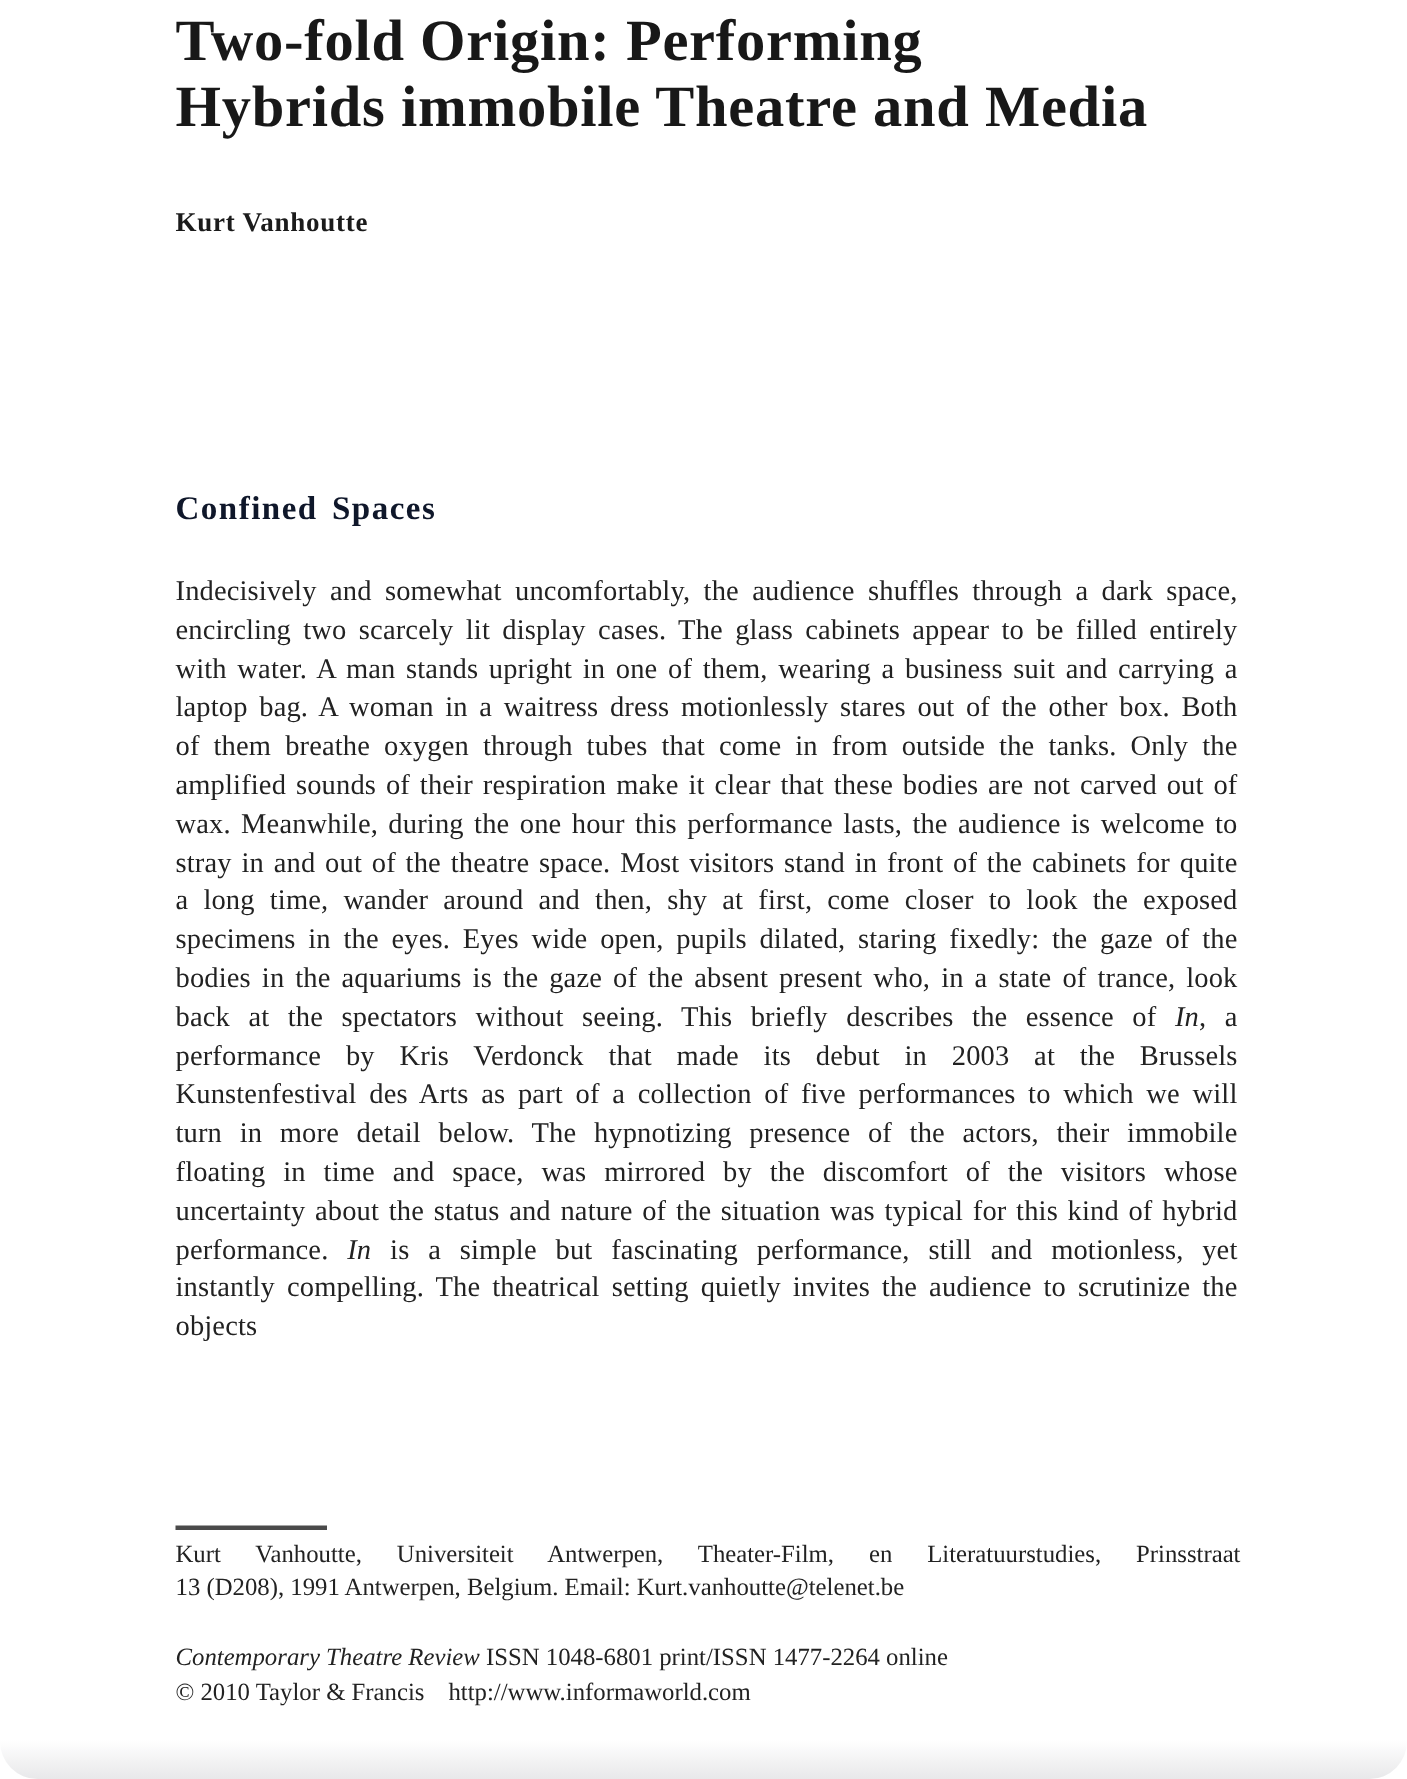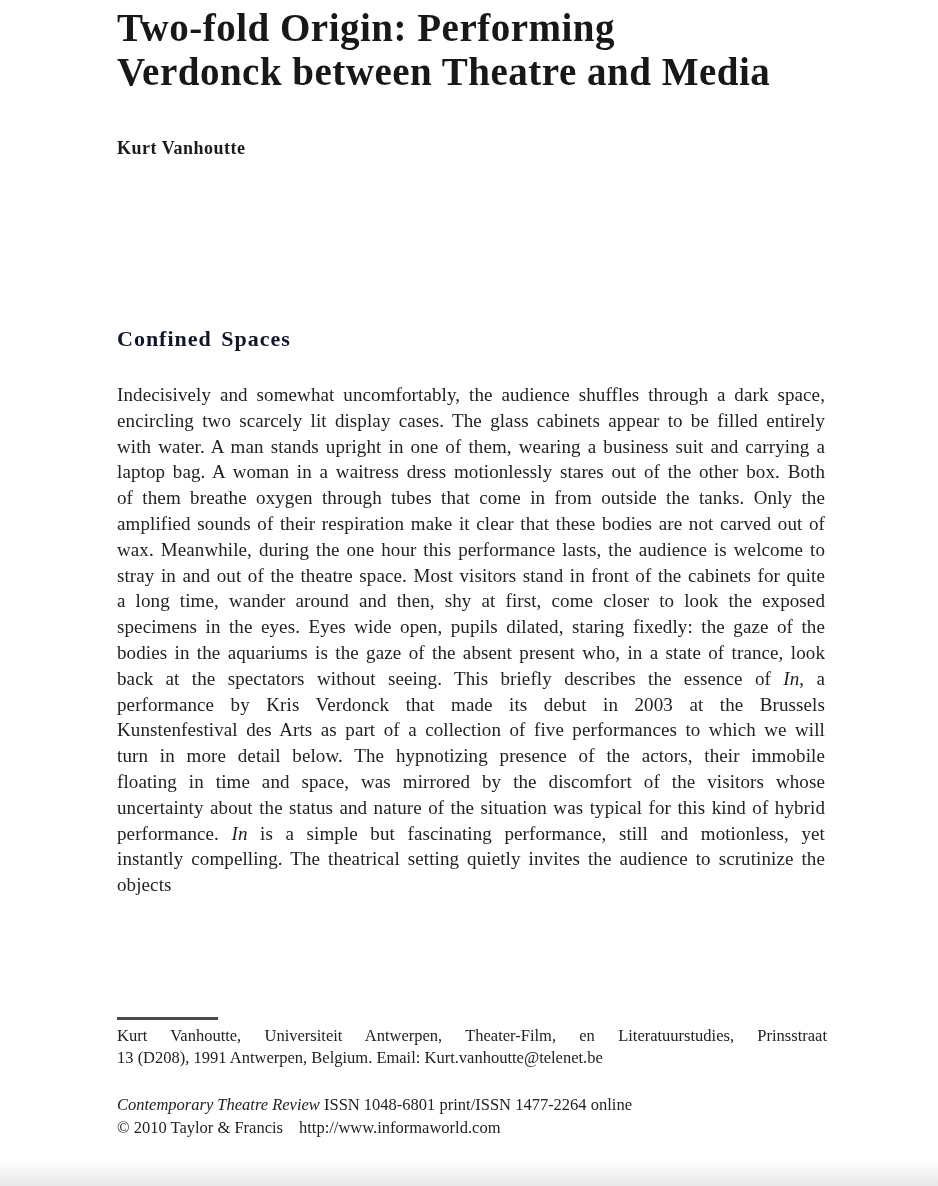--- a/index.html
+++ b/index.html
@@ -8,20 +8,21 @@
     background: #ffffff;
   }
   .page {
     position: relative;
     width: 938px;
     height: 1186px;
     background: #ffffff;
     overflow: hidden;
     font-family: "Liberation Serif", "DejaVu Serif", serif;
     color: #1e1e1e;
+    border-radius: 25px;
   }
   .title {
     position: absolute;
     left: 117px;
     top: 6px;
     margin: 0;
     font-size: 39px;
     font-weight: bold;
     line-height: 44px;
     letter-spacing: 0.5px;
@@ -106,21 +107,21 @@
     pointer-events: none;
   }
 </style>
 </head>
 <body>
 
 <div class="page">
 
   <h1 class="title">
       <span class="title-line">Two-fold Origin: Performing</span>
-      <span class="title-line">Verdonck between Theatre and Media</span>
+      <span class="title-line">Hybrids immobile Theatre and Media</span>
     </h1>
 
   <div class="author">Kurt Vanhoutte</div>
 
   <h2 class="section-heading">Confined Spaces</h2>
 
   <p class="body-text"><span>Indecisively and somewhat uncomfortably, the audience shuffles through a dark space, encircling two scarcely lit display cases. The glass cabinets appear to be filled entirely with water. A man stands upright in one of them, wearing a business suit and carrying a laptop bag. A woman in a waitress dress motionlessly stares out of the other box. Both of them breathe oxygen through tubes that come in from outside the tanks. Only the amplified sounds of their respiration make it clear that these bodies are not carved out of wax. Meanwhile, during the one hour this performance lasts, the audience is welcome to stray in and out of the theatre space. Most visitors stand in front of the cabinets for quite a long time, wander around and then, shy at first, come closer to look the exposed specimens in the eyes. Eyes wide open, pupils dilated, staring fixedly: the gaze of the bodies in the aquariums is the gaze of the absent present who, in a state of trance, look back at the spectators without seeing. This briefly describes the essence of </span><span class="it">In</span><span>, a performance by Kris Verdonck that made its debut in 2003 at the Brussels Kunstenfestival des Arts as part of a collection of five performances to which we will turn in more detail below. The hypnotizing presence of the actors, their immobile floating in time and space, was mirrored by the discomfort of the visitors whose uncertainty about the status and nature of the situation was typical for this kind of hybrid performance. </span><span class="it">In</span><span> is a simple but fascinating performance, still and motionless, yet instantly compelling. The theatrical setting quietly invites the audience to scrutinize the objects</span></p>
 
   <div class="footnote-rule"></div>
 

